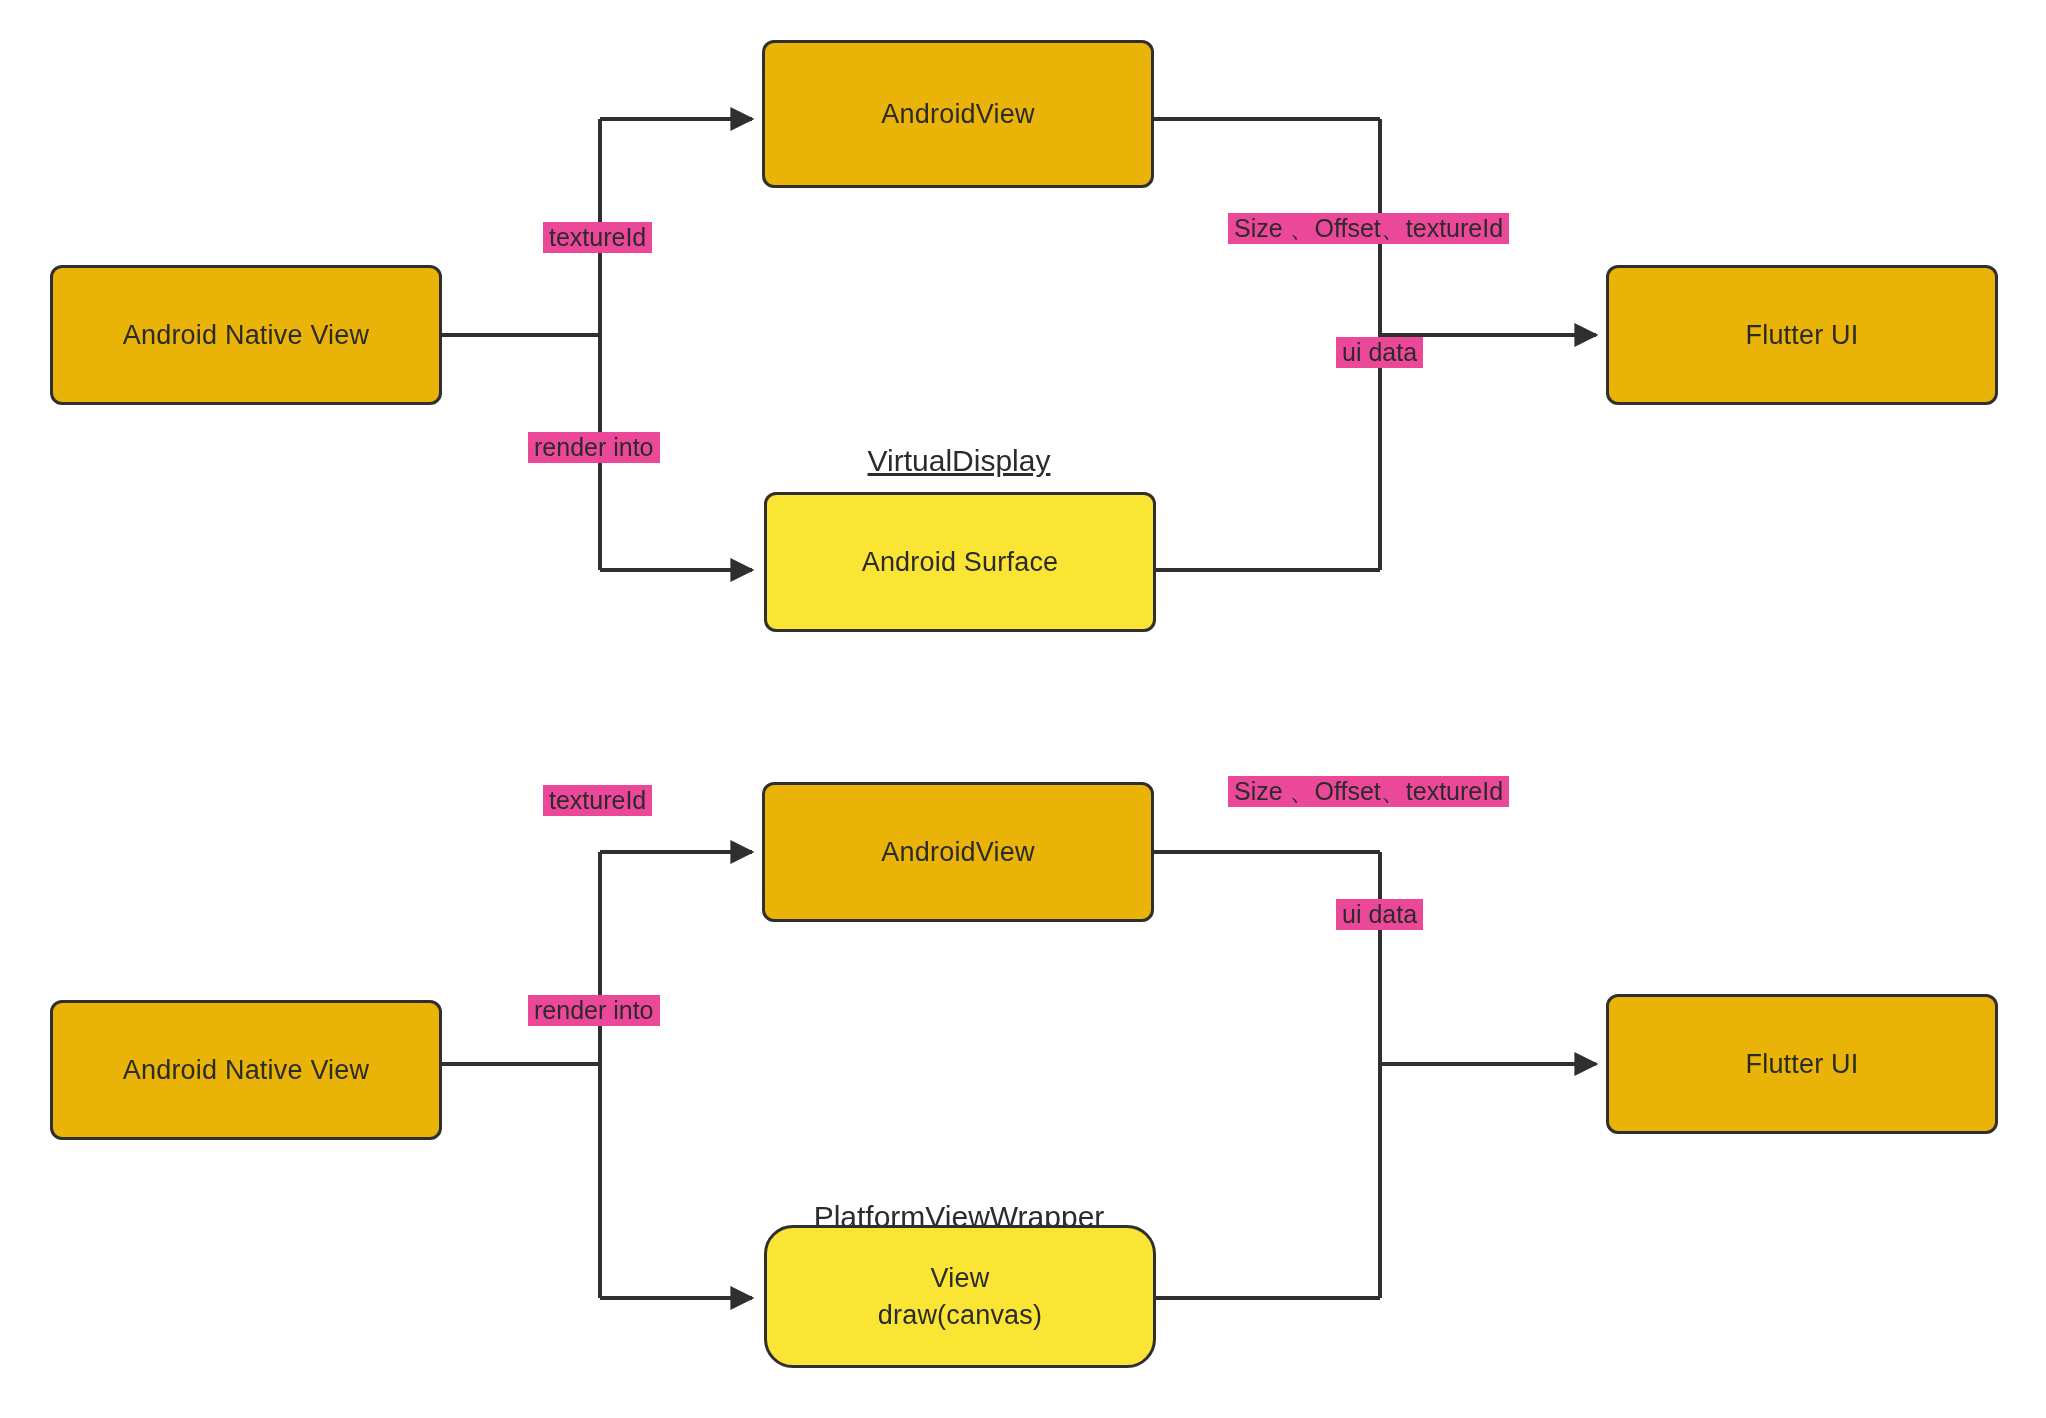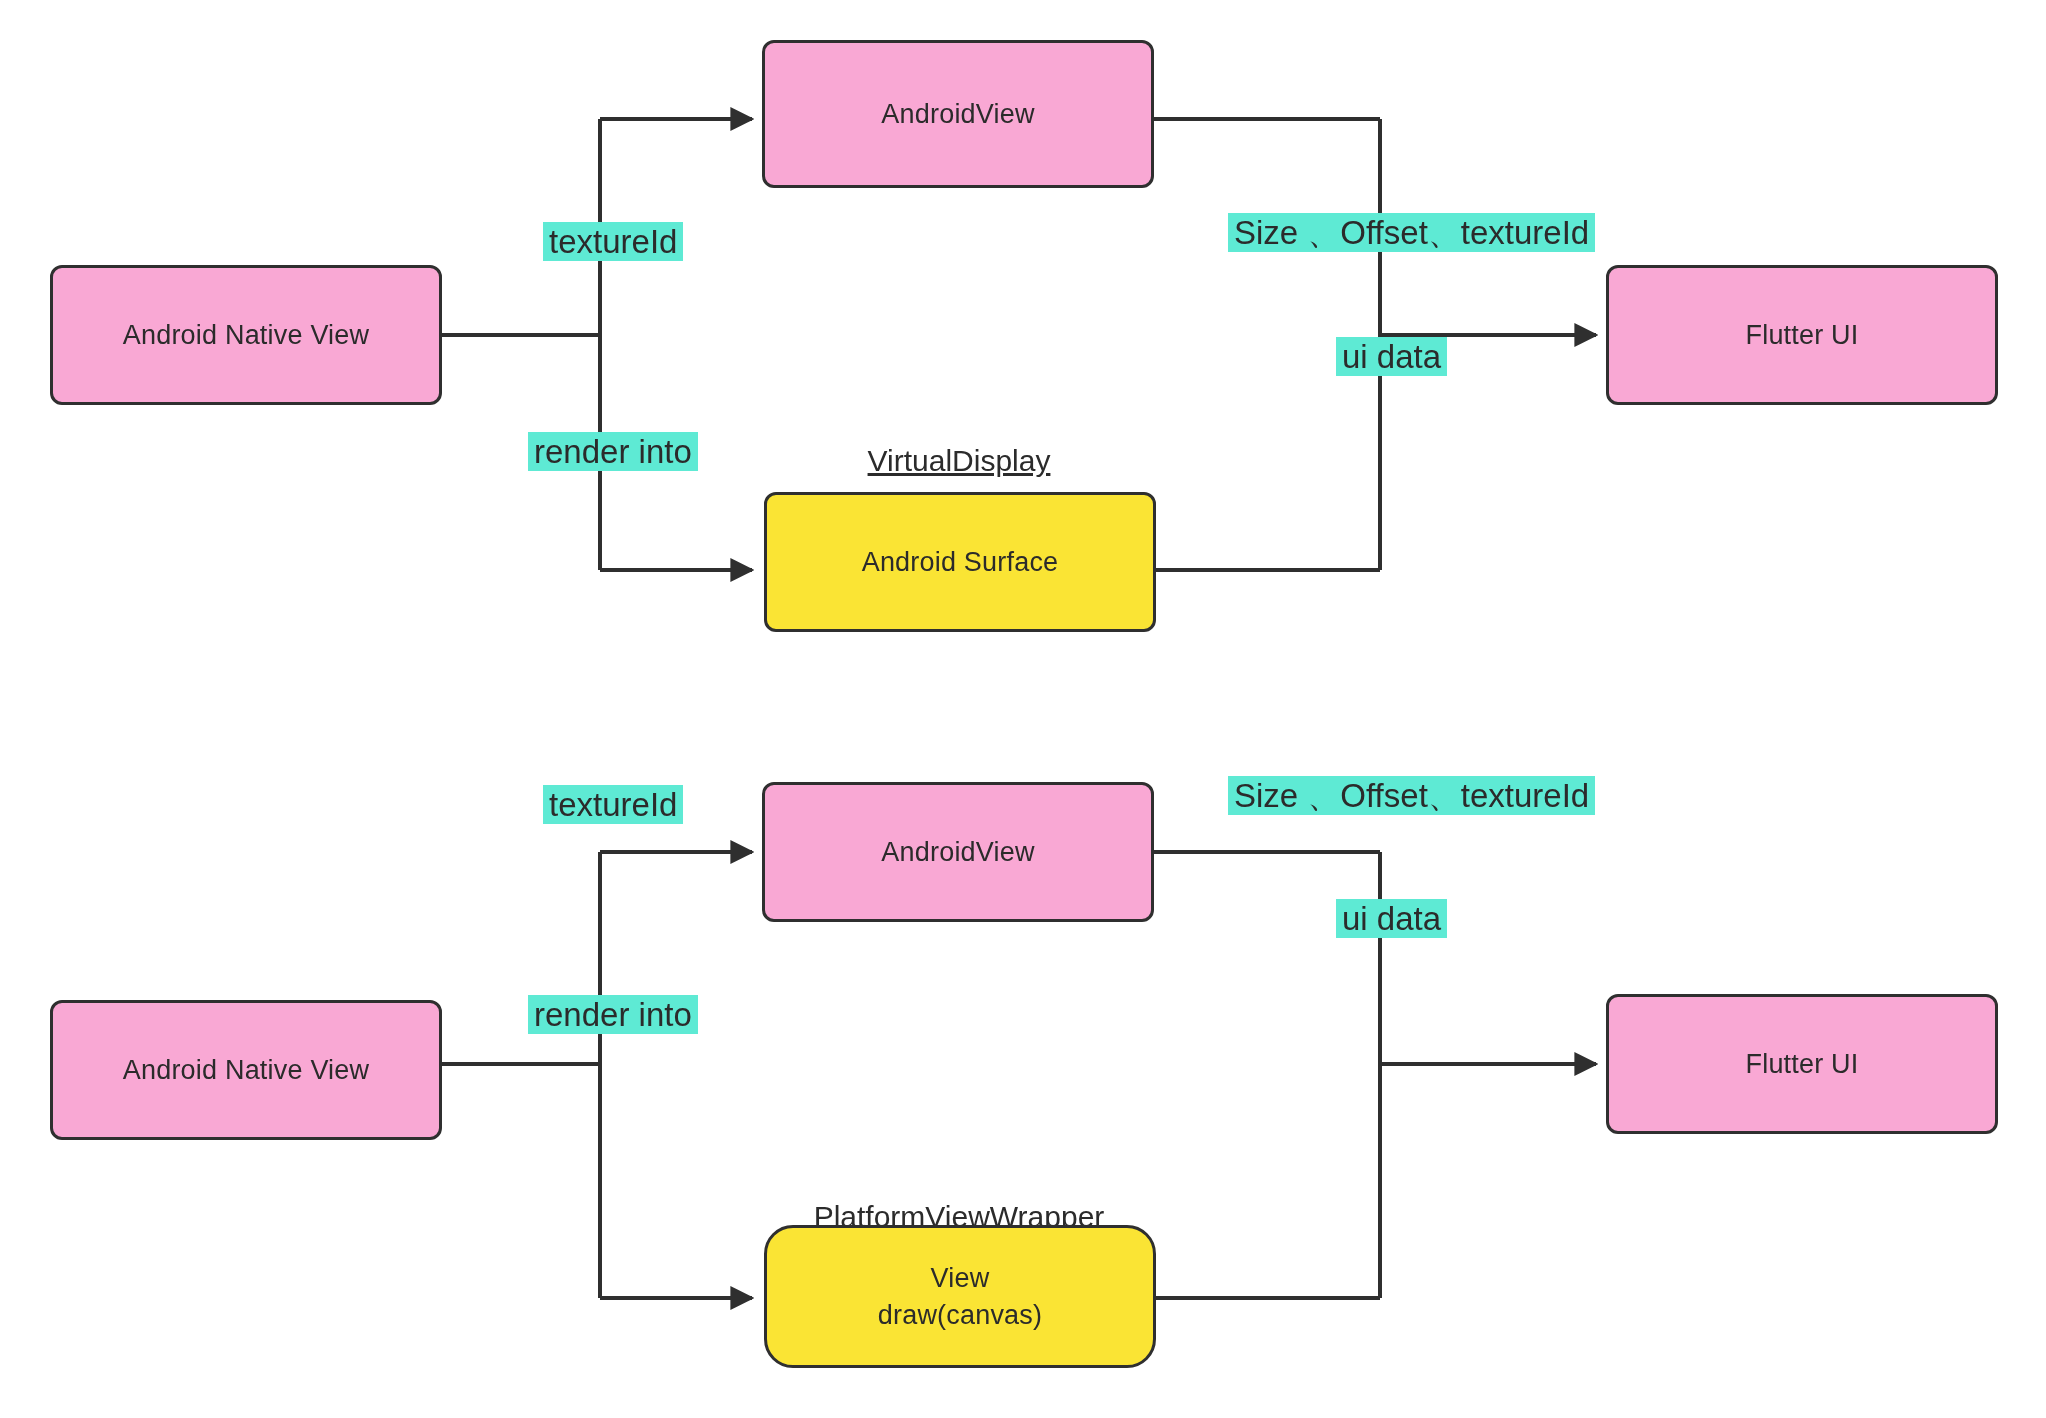--- a/index.html
+++ b/index.html
@@ -23,43 +23,43 @@
     top: 0;
     width: 2046px;
     height: 1418px;
     pointer-events: none;
   }
   .node {
     position: absolute;
     box-sizing: border-box;
     border: 3.5px solid #2f2f2f;
     border-radius: 12px;
-    background: #f9a8d4;
+    background: #eab308;
     display: flex;
     align-items: center;
     justify-content: center;
     text-align: center;
     color: #2b2b2b;
     font-size: 27px;
     line-height: 1.35;
     letter-spacing: 0.2px;
   }
   .node.highlight {
     background: #fae434;
   }
   .node .node-text {
     white-space: pre-line;
   }
   .edge-label {
     position: absolute;
     color: #2b2b2b;
-    font-size: 33px;
+    font-size: 25px;
     line-height: 1;
     white-space: nowrap;
-    background: #5eead4;
+    background: #ec4899;
     padding: 3px 6px;
   }
   .group-title {
     position: absolute;
     color: #2b2b2b;
     font-size: 30px;
     line-height: 1;
     white-space: nowrap;
     text-align: center;
     text-decoration: underline;

